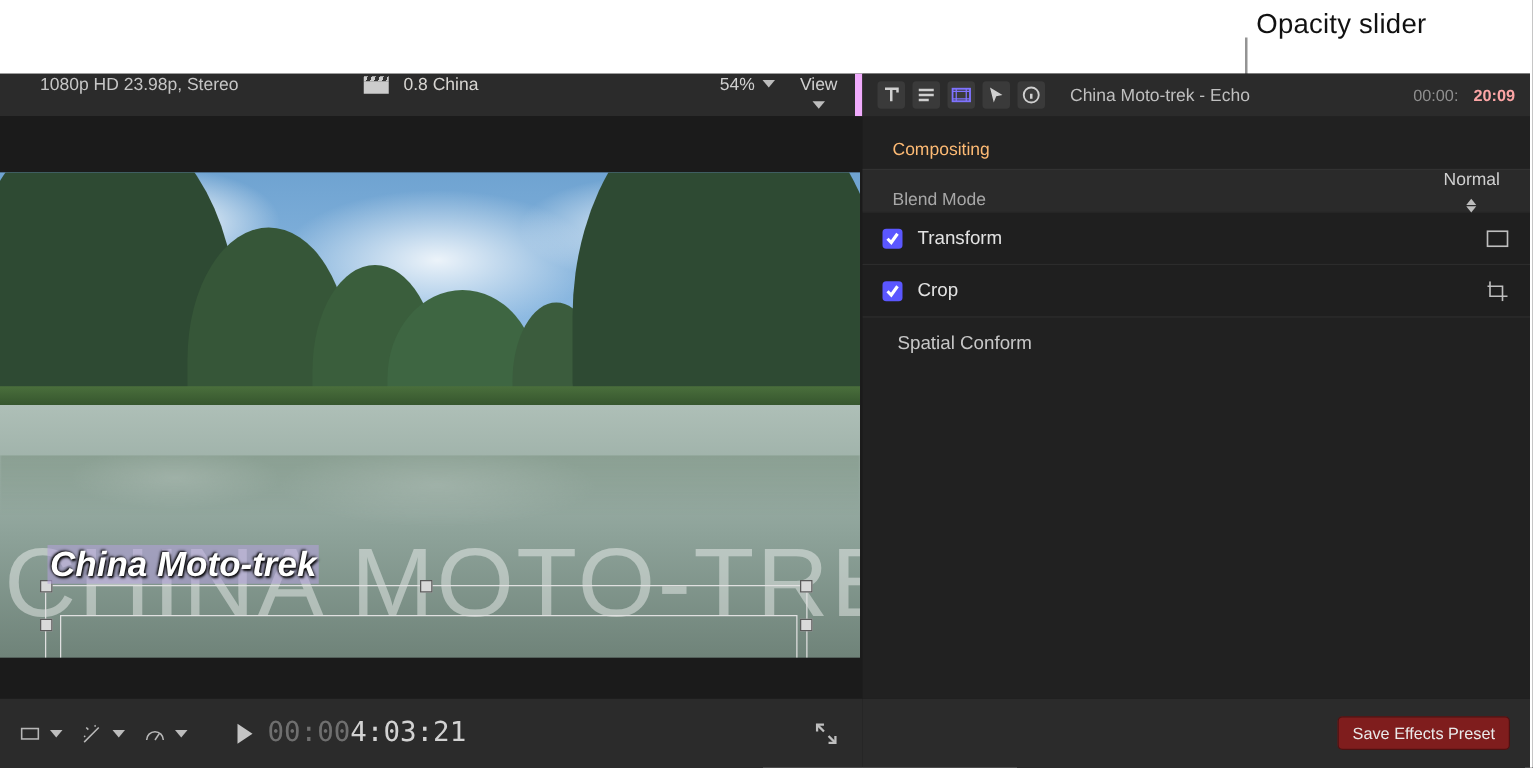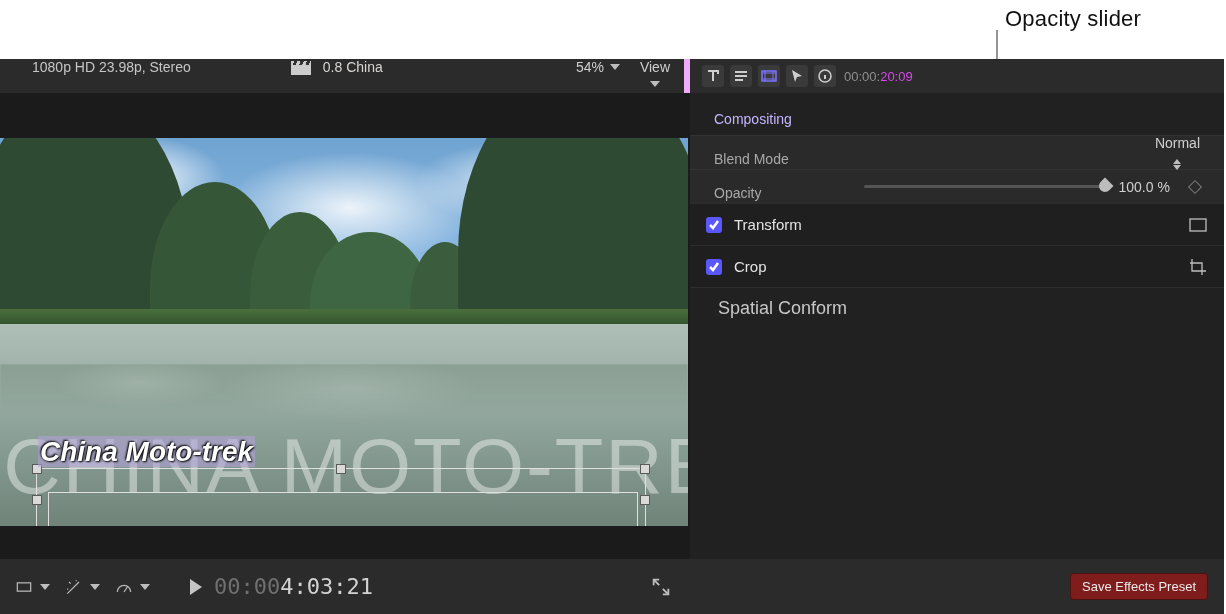--- a/index.html
+++ b/index.html
@@ -233,25 +233,25 @@
     width: 22px; height: 22px;
     background: #3a3a3a;
     border-radius: 3px;
     display: flex; align-items: center; justify-content: center;
     color: #cfcfcf;
   }
   .tab-ic.active { color: #7f73ff; }
   .tab-ic svg { width: 16px; height: 16px; fill: currentColor; stroke: currentColor; }
   .insp-clipname { margin-left: 12px; color: #bfbfbf; flex: 1; }
   .insp-tc { color: #8f8f8f; font-size: 13px; }
-  .insp-tc .bold { color: #d946ef; font-weight: 400; }
+  .insp-tc .bold { color: #fca5a5; font-weight: 700; margin-left: 12px; }
 
   .group-header {
     padding: 18px 24px 8px;
-    color: #c4b5fd;
+    color: #fdba74;
     font-size: 14px;
   }
   .row {
     display: flex;
     align-items: center;
     height: 34px;
     padding: 0 24px;
     font-size: 14px;
     border-top: 1px solid rgba(255,255,255,0.04);
   }
@@ -308,21 +308,21 @@
   .section-icon { margin-left: auto; width: 20px; height: 16px; }
   .section-icon svg { width: 20px; height: 16px; stroke: #bfbfbf; fill: none; stroke-width: 1.3; }
 
   .plain-row {
     display: flex;
     align-items: center;
     height: 42px;
     padding: 0 28px;
     border-top: 1px solid rgba(255,255,255,0.06);
     color: #c7c7c7;
-    font-size: 18px;
+    font-size: 15px;
   }
 
   .divider-bottom {
     position: absolute;
     left: 690px; top: 500px;
     width: 534px; height: 55px;
     background: #2b2b2b;
     display: flex; align-items: center; justify-content: flex-end;
     padding-right: 16px;
   }
@@ -449,47 +449,39 @@
               <path d="M3 2l10 6-5 1-2 5z" fill="currentColor" stroke="none"></path>
             </svg>
           </span>
         <span class="tab-ic">
             <svg viewBox="0 0 16 16">
               <circle cx="8" cy="8" r="6" fill="none" stroke-width="1.5"></circle>
               <path d="M8 5v0M8 7v4" stroke-width="2"></path>
             </svg>
           </span>
       </div>
+      <span class="insp-clipname">China Moto-trek - Echo</span>
       <span class="insp-tc">
         <span>00:00:</span><span class="bold">20:09</span>
       </span>
     </div>
 
     <div class="group-header">Compositing</div>
 
     <div class="row shaded">
       <span class="label">Blend Mode</span>
       <span class="value-right">
         <span>Normal</span>
         <span class="updn">
             <span class="u"></span>
             <span class="d"></span>
           </span>
       </span>
     </div>
 
-    <div class="row shaded">
-      <span class="label">Opacity</span>
-      <span class="slider-track">
-        <span class="slider-thumb"></span>
-      </span>
-      <span>100.0</span>
-      <span style="margin-left:4px">%</span>
-      <span class="keyframe-diamond"></span>
-    </div>
 
     <div class="section-row">
       <span class="cbox">
           <svg viewBox="0 0 12 12">
             <path d="M2 6l3 3 5-7"></path>
           </svg>
         </span>
       <span class="section-label">Transform</span>
       <span class="section-icon"><svg viewBox="0 0 20 16">
             <rect x="2" y="2" width="16" height="12"></rect>

